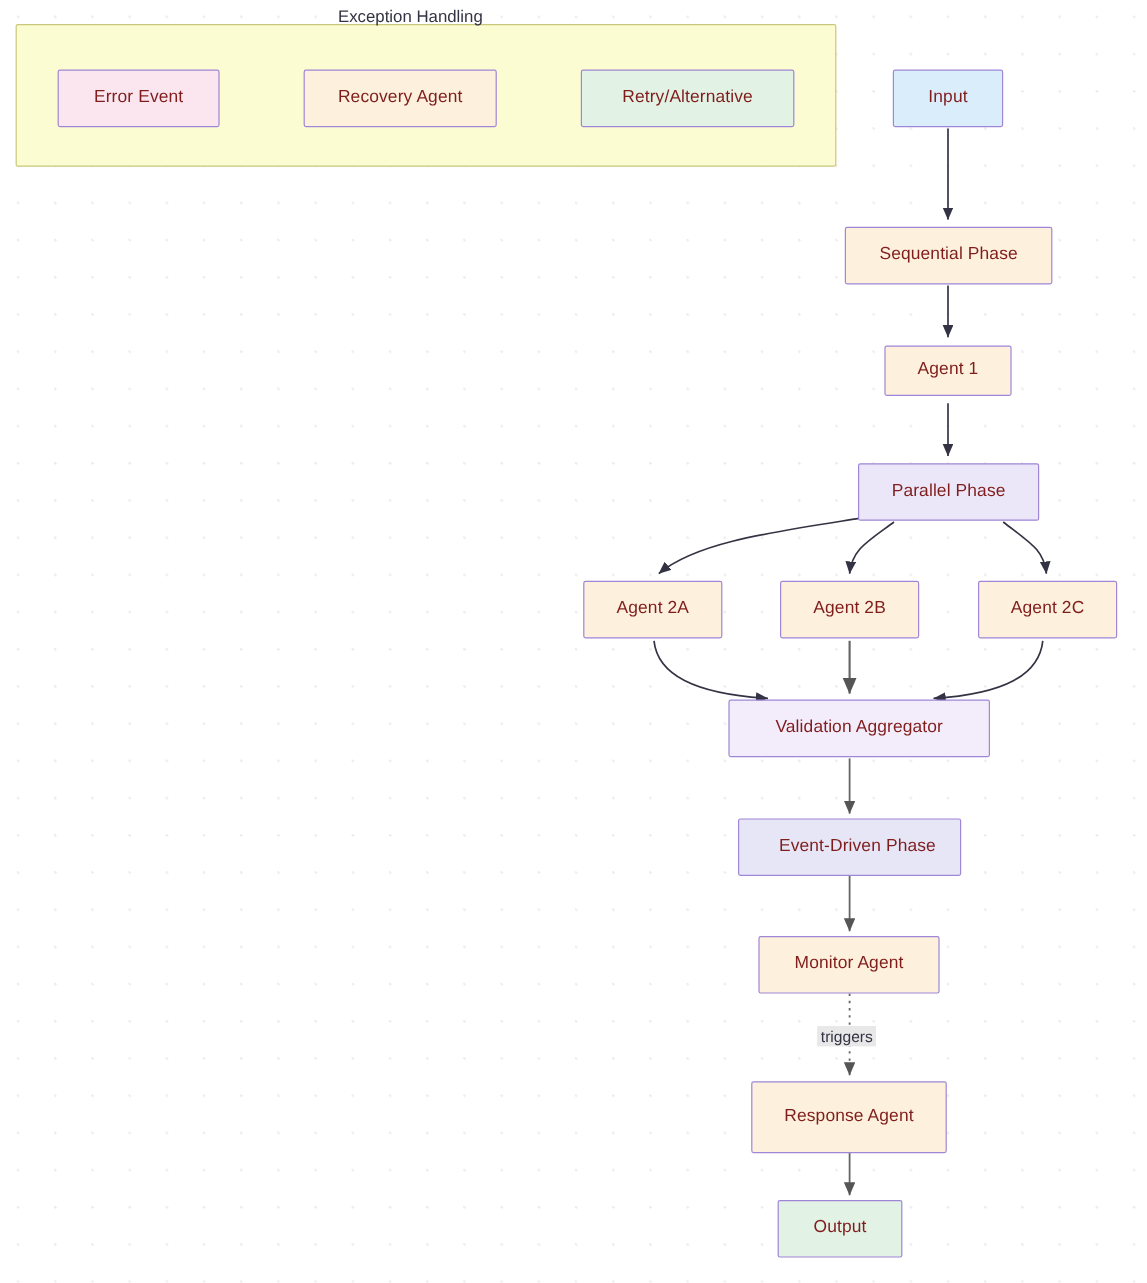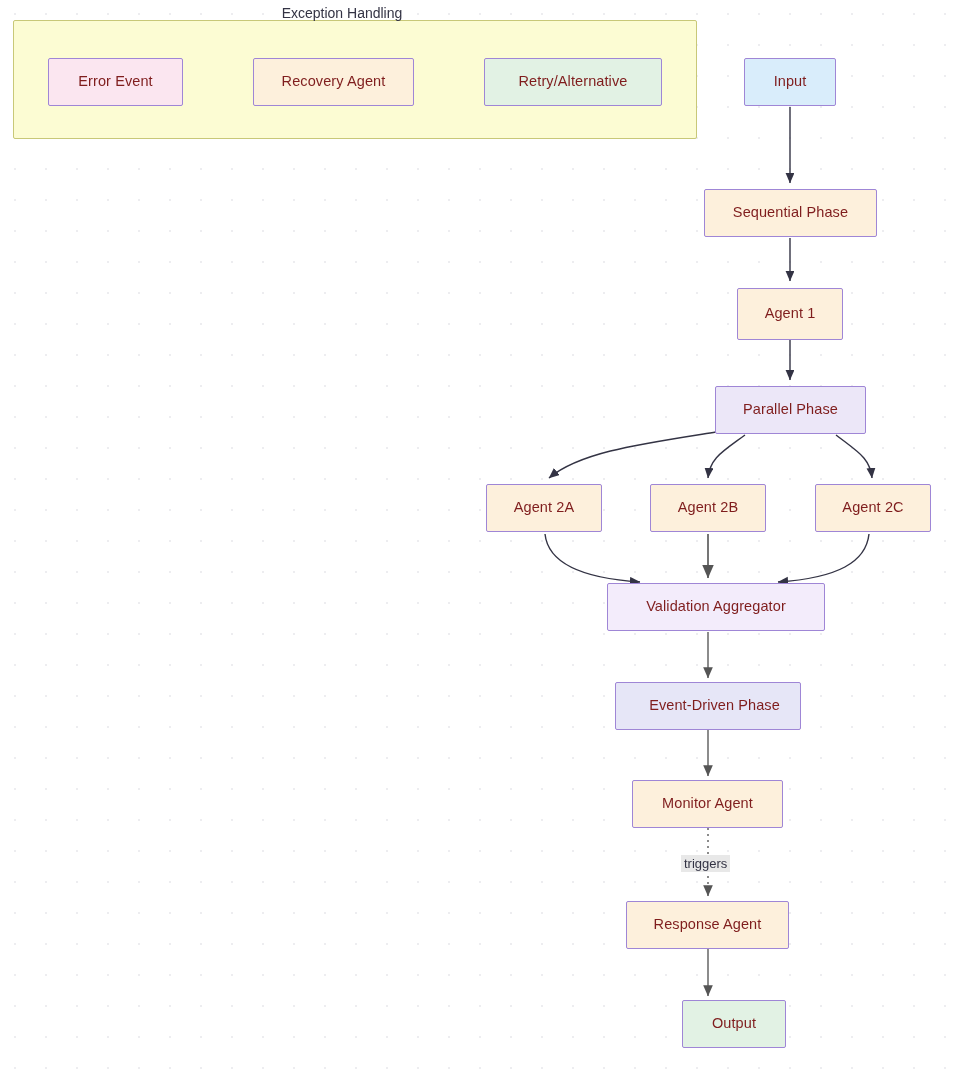--- a/index.html
+++ b/index.html
@@ -154,21 +154,21 @@
   </div>
 
   <div class="node fill-blue" style="left: 744px; top: 58px; width: 92px; height: 48px; background: rgb(217, 237, 251); border-color: rgb(159, 134, 214);">
     <span>Input</span>
   </div>
 
   <div class="node fill-orange" style="left: 704px; top: 189px; width: 173px; height: 48px; background: rgb(253, 240, 220); border-color: rgb(159, 134, 214);">
     <span>Sequential Phase</span>
   </div>
 
-  <div class="node fill-orange" style="left: 737px; top: 288px; width: 106px; height: 52px; background: rgb(253, 240, 220); border-color: rgb(159, 134, 214);">
+  <div class="node fill-orange" style="left: 737px; top: 288px; width: 106px; height: 42px; background: rgb(253, 240, 220); border-color: rgb(159, 134, 214);">
     <span>Agent 1</span>
   </div>
 
   <div class="node fill-purple" style="left: 715px; top: 386px; width: 151px; height: 48px; background: rgb(236, 231, 248); border-color: rgb(159, 134, 214);">
     <span>Parallel Phase</span>
   </div>
 
   <div class="node fill-orange" style="left: 486px; top: 484px; width: 116px; height: 48px; background: rgb(253, 240, 220); border-color: rgb(159, 134, 214);">
     <span>Agent 2A</span>
   </div>
@@ -186,22 +186,22 @@
   </div>
 
   <div class="node fill-lav" style="left: 615px; top: 682px; width: 186px; height: 48px; background: rgb(230, 230, 247); border-color: rgb(159, 134, 214);">
     <span>Event-Driven Phase</span>
   </div>
 
   <div class="node fill-orange" style="left: 632px; top: 780px; width: 151px; height: 48px; background: rgb(253, 240, 220); border-color: rgb(159, 134, 214);">
     <span>Monitor Agent</span>
   </div>
 
-  <div class="node fill-orange" style="left: 626px; top: 901px; width: 163px; height: 48px; background: rgb(253, 240, 220); border-color: rgb(159, 134, 214);">
+  <div class="node fill-orange" style="left: 626px; top: 901px; width: 163px; height: 60px; background: rgb(253, 240, 220); border-color: rgb(159, 134, 214);">
     <span>Response Agent</span>
   </div>
 
-  <div class="node fill-green" style="left: 682px; top: 1000px; width: 104px; height: 48px; background: rgb(226, 242, 228); border-color: rgb(159, 134, 214);">
+  <div class="node fill-green" style="left: 648px; top: 1000px; width: 104px; height: 48px; background: rgb(226, 242, 228); border-color: rgb(159, 134, 214);">
     <span>Output</span>
   </div>
 
 
 </div>
 
 </body></html>

